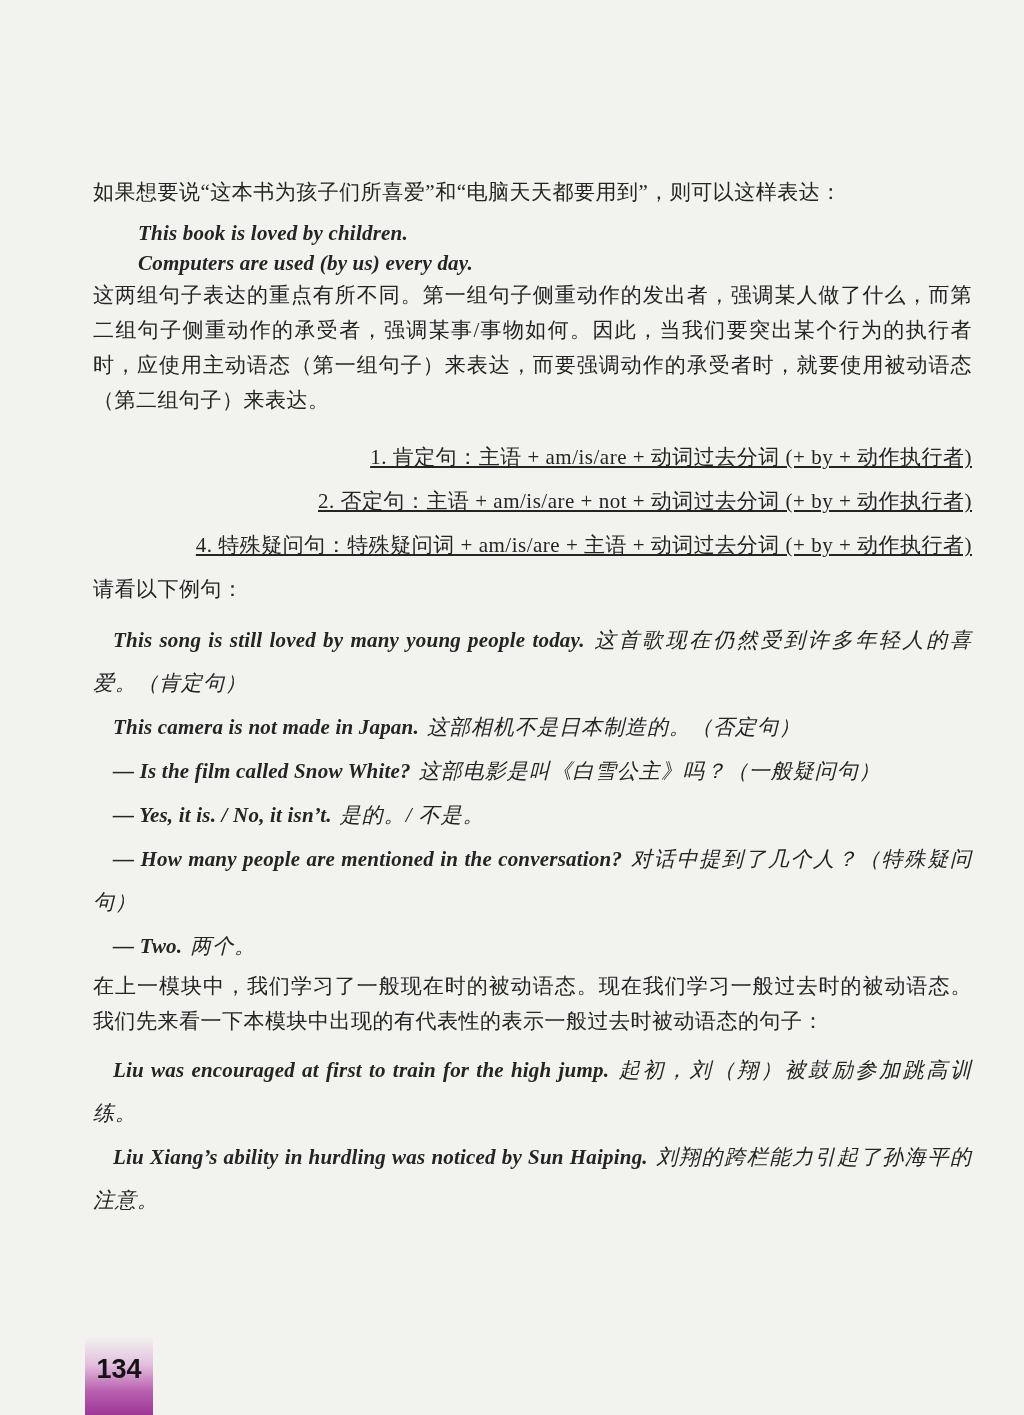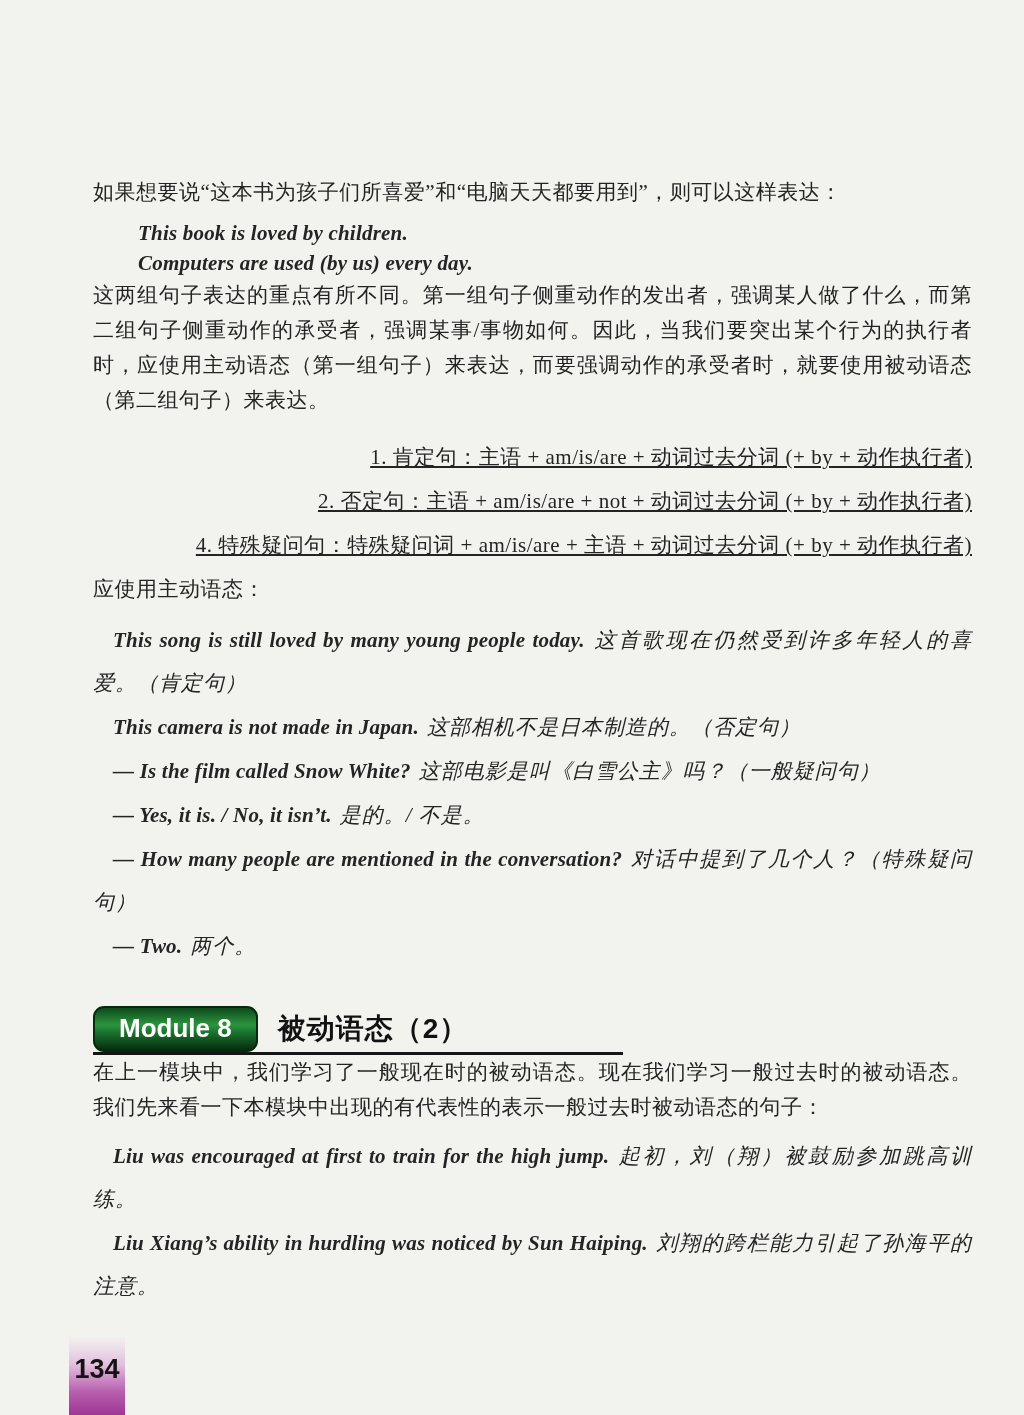--- a/index.html
+++ b/index.html
@@ -103,23 +103,23 @@
     padding-bottom: 2px;
   }
 
   .module-para1 { margin-top: 28px; }
   .module-examples { margin-top: 10px; }
   .module-para2 { margin-top: 14px; }
 
   
   .page-num-badge {
     position: absolute;
-    left: 69px;
+    left: 85px;
     bottom: 0;
-    width: 56px;
+    width: 68px;
     height: 78px;
     background: linear-gradient(180deg, rgba(242,242,239,0) 0%, #e3c0de 35%, #b75fae 70%, #9e3795 100%);
     display: flex;
     align-items: center;
     justify-content: center;
     padding-bottom: 14px;
   }
   .page-num-badge .num {
     font-family: "Liberation Sans", "DejaVu Sans", sans-serif;
     font-weight: bold;
@@ -142,21 +142,21 @@
 
     <p class="cn compare-para">这两组句子表达的重点有所不同。第一组句子侧重动作的发出者，强调某人做了什么，而第二组句子侧重动作的承受者，强调某事/事物如何。因此，当我们要突出某个行为的执行者时，应使用主动语态（第一组句子）来表达，而要强调动作的承受者时，就要使用被动语态（第二组句子）来表达。</p>
 
 
     <div class="patterns">
       <p class="cn">1. 肯定句：主语 + am/is/are + 动词过去分词 (+ by + 动作执行者)</p>
       <p class="cn">2. 否定句：主语 + am/is/are + not + 动词过去分词 (+ by + 动作执行者)</p>
       <p class="cn">4. 特殊疑问句：特殊疑问词 + am/is/are + 主语 + 动词过去分词 (+ by + 动作执行者)</p>
     </div>
 
-    <p class="cn examples-lead">应使用主动语态：</p>
+    <p class="cn examples-lead">请看以下例句：</p>
 
     <div class="example-list">
       <div class="example-item">
         <span class="en">This song is still loved by many young people today.</span><span class="zh">这首歌现在仍然受到许多年轻人的喜爱。（肯定句）</span>
       </div>
       <div class="example-item">
         <span class="en">This camera is not made in Japan.</span><span class="zh">这部相机不是日本制造的。（否定句）</span>
       </div>
       <div class="example-item">
         <span class="en">— Is the film called Snow White?</span><span class="zh">这部电影是叫《白雪公主》吗？（一般疑问句）</span>
@@ -165,24 +165,20 @@
         <span class="en">— Yes, it is. / No, it isn’t.</span><span class="zh">是的。/ 不是。</span>
       </div>
       <div class="example-item">
         <span class="en">— How many people are mentioned in the conversation?</span><span class="zh">对话中提到了几个人？（特殊疑问句）</span>
       </div>
       <div class="example-item">
         <span class="en">— Two.</span><span class="zh">两个。</span>
       </div>
     </div>
 
-    <div class="module-header">
-      <span class="module-badge">Module 8</span>
-      <span class="module-title">被动语态（2）</span>
-    </div>
 
     <p class="cn module-para1">在上一模块中，我们学习了一般现在时的被动语态。现在我们学习一般过去时的被动语态。我们先来看一下本模块中出现的有代表性的表示一般过去时被动语态的句子：</p>
 
     <div class="example-list module-examples">
       <div class="example-item">
         <span class="en">Liu was encouraged at first to train for the high jump.</span><span class="zh">起初，刘（翔）被鼓励参加跳高训练。</span>
       </div>
       <div class="example-item">
         <span class="en">Liu Xiang’s ability in hurdling was noticed by Sun Haiping.</span><span class="zh">刘翔的跨栏能力引起了孙海平的注意。</span>
       </div>

